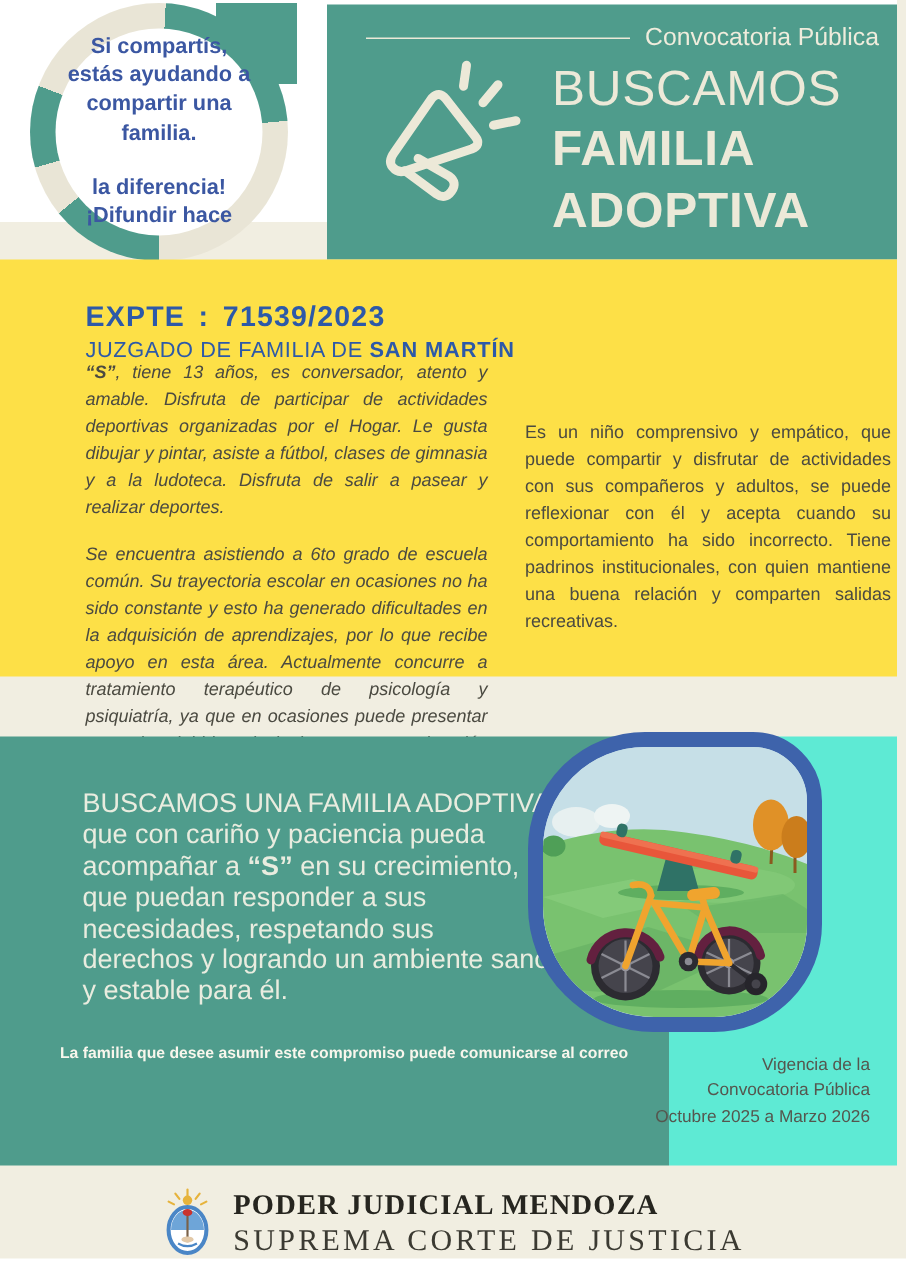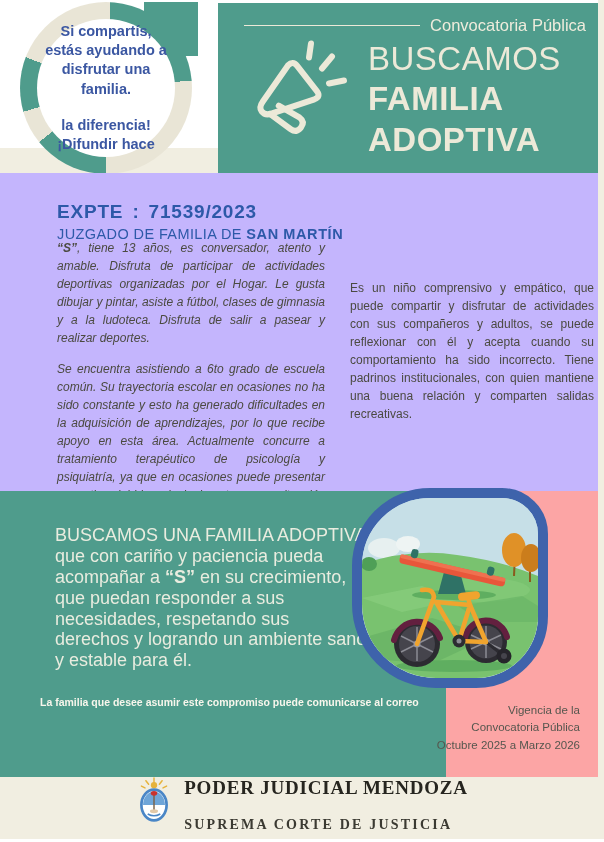--- a/index.html
+++ b/index.html
@@ -27,71 +27,71 @@
   .badge-ring { position:absolute; inset:0; border-radius:50%;
     background:conic-gradient(#e9e5d6 0deg 3deg, #4f9c8c 3deg 85deg, #e9e5d6 85deg 180deg,
                #4f9c8c 180deg 231deg, #e9e5d6 231deg 254deg, #4f9c8c 254deg 291deg, #e9e5d6 291deg 360deg); }
   .badge-inner { position:absolute; inset:17px; border-radius:50%; background:#ffffff;
     display:flex; flex-direction:column; justify-content:center; text-align:center;
     color:#3b57a2; font-size:14.5px; font-weight:600; line-height:1.32; }
   .badge-inner .b-bold { font-weight:700; }
   .badge-gap { height:17px; }
 
   
-  .content { position:absolute; left:0; top:173px; width:598px; height:318px; background:#c4b5fd; }
+  .content { position:absolute; left:0; top:173px; width:598px; height:278px; background:#fde047; }
   .expte { position:absolute; left:57px; top:28px; color:#2d59a8; font-size:19px; font-weight:700;
            letter-spacing:0.8px; word-spacing:3px; white-space:nowrap; }
   .court { position:absolute; left:57px; top:53px; color:#2d59a8; font-size:14.5px; letter-spacing:0.4px; white-space:nowrap; }
   .court b { font-weight:700; letter-spacing:0.6px; }
   .col { position:absolute; top:66px; color:#4b4a41; font-size:12px; line-height:1.5; text-align:justify; }
   .col1 { left:57px; width:268px;font-style:italic; }
   .col2 { left:350px; width:244px;margin-top:40px; }
   .col p + p { margin-top:13px; }
   .col .lead-bold { font-weight:700; }
 
   
   .call-section { position:absolute; left:0; top:491px; width:446px; height:286px; background:#4f9c8c; }
   .call-text { position:absolute; left:55px; top:34px; width:312px; color:#e9ecdf;
                font-size:18px; line-height:1.16; }
   .call-text .child { font-weight:700; }
   .contact { position:absolute; left:40px; top:205px; color:#f8f6ec; }
   .contact .c1 { font-size:10.5px; font-weight:700; white-space:nowrap; }
   .contact .c2 { font-size:13.5px; font-weight:700; white-space:nowrap; margin-top:4px; }
 
-  .sage-panel { position:absolute; left:446px; top:491px; width:152px; height:286px; background:#fca5a5; }
+  .sage-panel { position:absolute; left:446px; top:491px; width:152px; height:286px; background:#5eead4; }
   .validity { position:absolute; right:18px; bottom:22px; text-align:right; color:#55564e;
               font-size:11.5px; line-height:1.55; white-space:nowrap; }
 
   
   .blob { position:absolute; left:352px; top:488px; width:196px; height:200px;
           border:10px solid #3e63ab; border-radius:78px 46px 72px 84px; overflow:hidden; background:#c6dfe7; }
   .blob svg { display:block; width:100%; height:100%; }
 
   
   .footer { position:absolute; left:0; top:777px; width:604px; height:62px;
-            display:flex; align-items:flex-start; justify-content:center; gap:12px;
+            display:flex; align-items:flex-end; justify-content:center; gap:12px;
             font-family:"Liberation Serif", serif; }
   .footer-org { font-size:19px; font-weight:700; color:#26251f; letter-spacing:0.8px; white-space:nowrap; }
-  .footer-sub { font-size:14px; color:#3b3a32; letter-spacing:2.2px; margin-top:18px; white-space:nowrap;font-weight:bold; }
+  .footer-sub { font-size:20px; color:#3b3a32; letter-spacing:2.2px; margin-top:1px; white-space:nowrap; }
   .bottom-strip { position:absolute; left:0; bottom:0; width:604px; height:3px; background:#ffffff; }
 </style>
 </head>
 <body>
 
 <div class="page">
 
   <div class="header-row">
 
     <div class="badge">
       <div class="badge-corner"></div>
       <div class="badge-ring"></div>
       <div class="badge-inner">
         <div class="b-bold">Si compartís,</div>
         <div>estás ayudando a</div>
-        <div>disfrutar una</div>
+        <div>compartir una</div>
         <div>familia.</div>
         <div class="badge-gap"></div>
         <div>la diferencia!</div>
         <div>¡Difundir hace</div>
       </div>
     </div>
 
     <div class="header-panel">
       <div class="kicker-row">
         <div class="kicker-line"></div>

